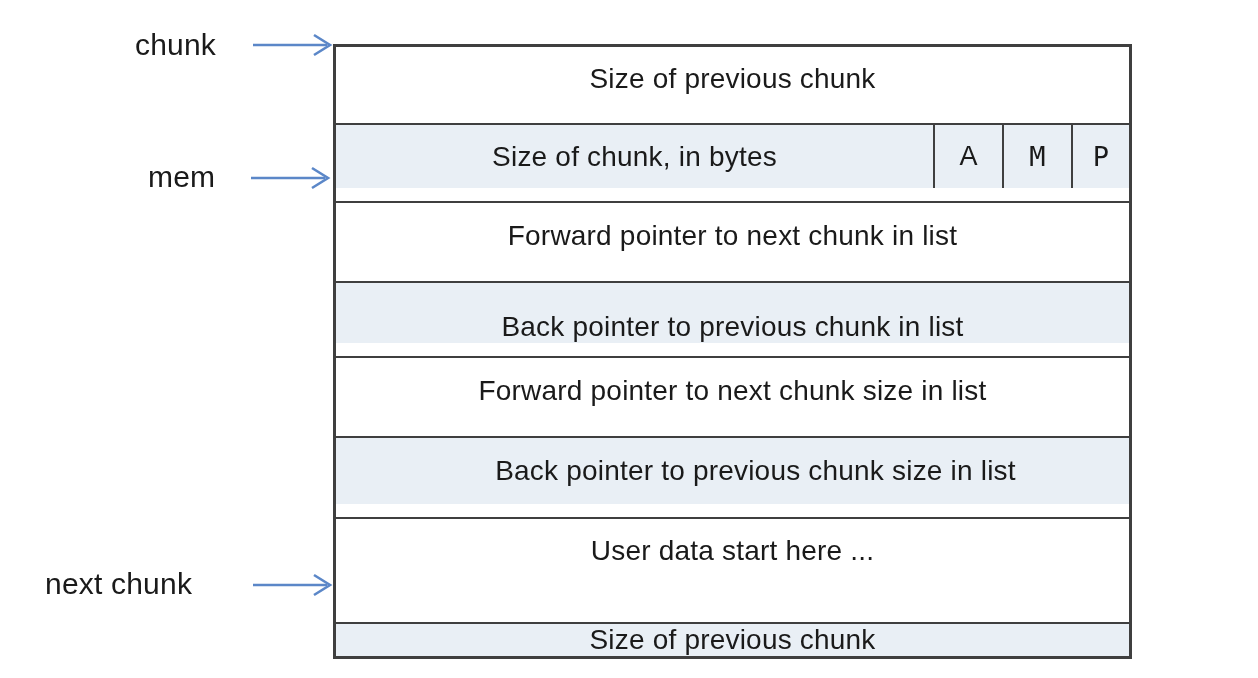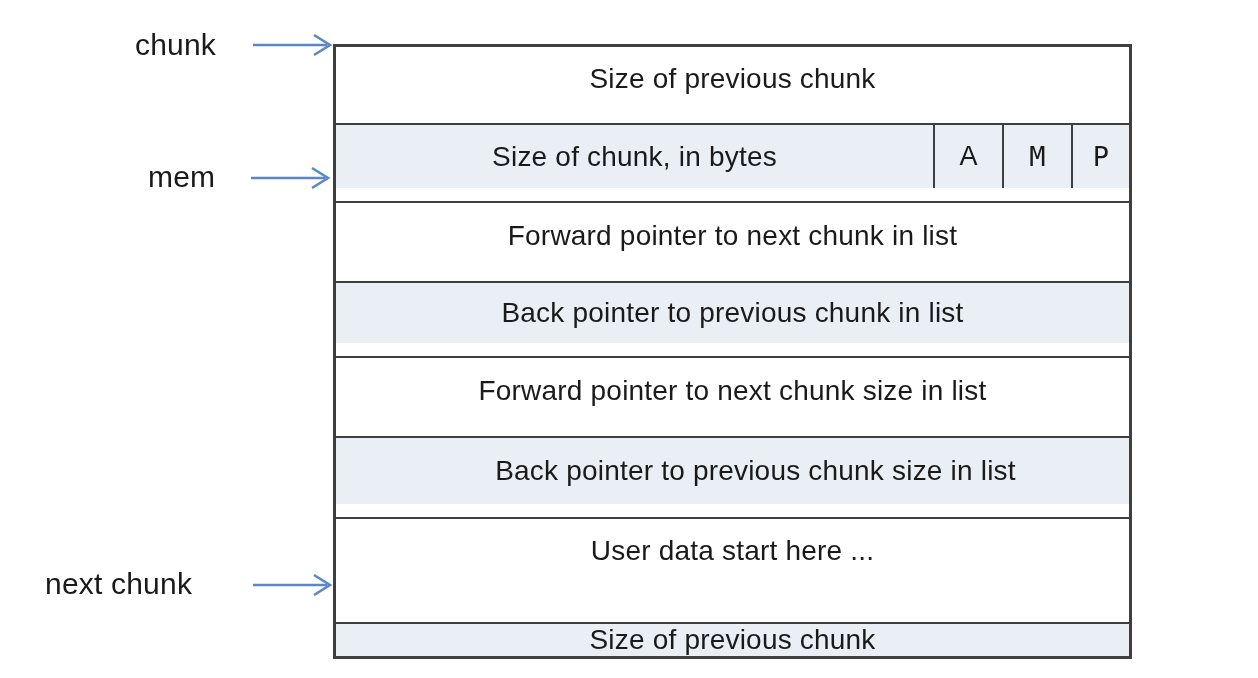--- a/index.html
+++ b/index.html
@@ -38,21 +38,21 @@
     font-size: 28px;
     letter-spacing: 0.2px;
     background: #ffffff;
   }
   .mem-row + .mem-row { border-top: 2px solid #3f3f3f; margin-top: 13px; }
   .mem-row.shaded { background: #e9eff5; }
 
   .r1 { height: 70px; }
   .r2 { height: 71px; padding: 0; }
   .r3 { height: 74px; }
-  .r4 { height: 68px; }
+  .r4 { height: 68px; align-items: flex-end; }
   .r5 { height: 74px; }
   .r6 { height: 74px; padding-left: 46px; }
   .r7 { height: 100px; align-items: flex-start; padding-top: 16px; }
   .r8 { height: 68px; flex: 1; }
 
   
   .r2 .size-cell {
     flex: 1;
     height: 100%;
     display: flex;

